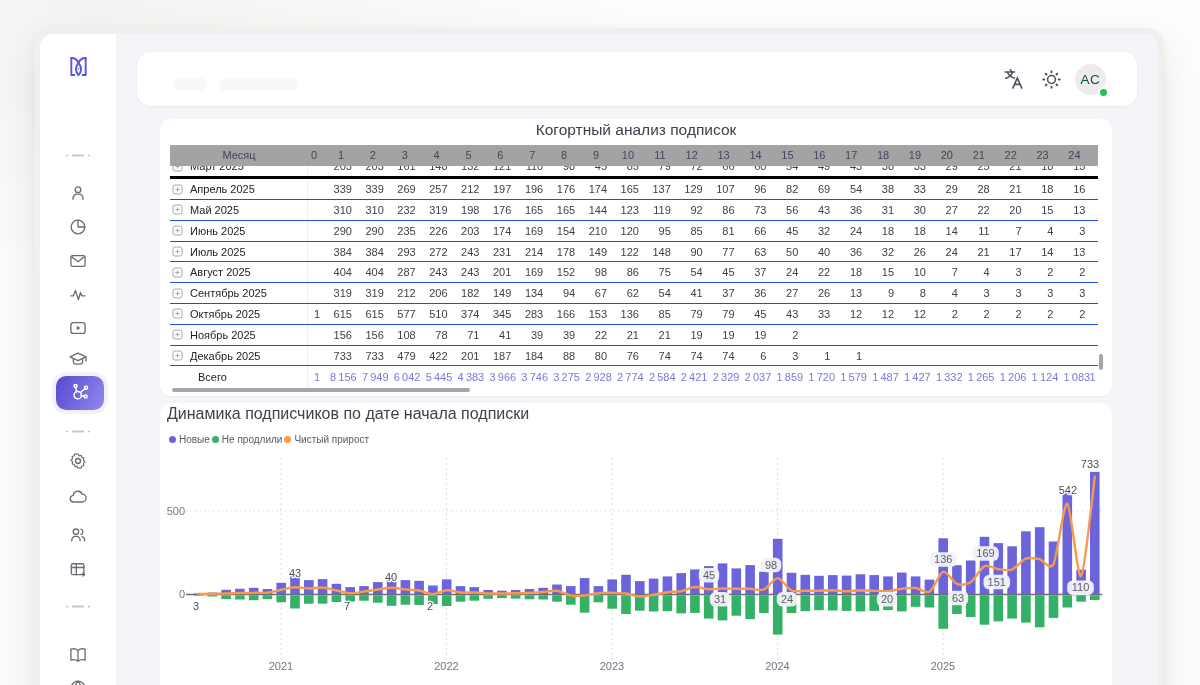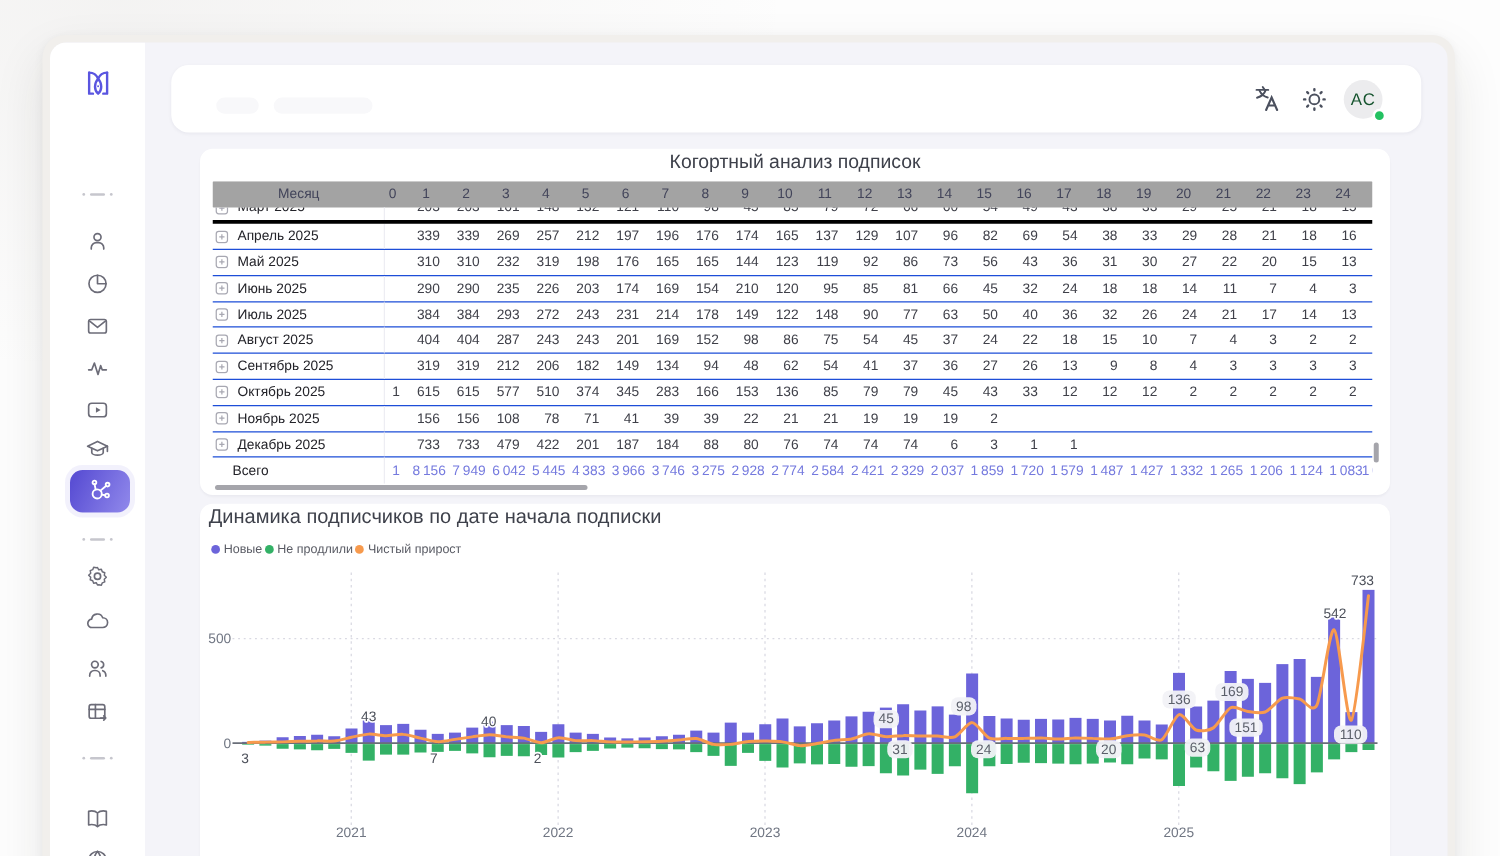--- a/index.html
+++ b/index.html
@@ -431,21 +431,21 @@
             </div>
             <div class="c0"></div>
             <div class="cc">319</div>
             <div class="cc">319</div>
             <div class="cc">212</div>
             <div class="cc">206</div>
             <div class="cc">182</div>
             <div class="cc">149</div>
             <div class="cc">134</div>
             <div class="cc">94</div>
-            <div class="cc">48</div>
+            <div class="cc">67</div>
             <div class="cc">62</div>
             <div class="cc">54</div>
             <div class="cc">41</div>
             <div class="cc">37</div>
             <div class="cc">36</div>
             <div class="cc">27</div>
             <div class="cc">26</div>
             <div class="cc">13</div>
             <div class="cc">9</div>
             <div class="cc">8</div>
@@ -556,21 +556,21 @@
             <div class="cc"></div>
             <div class="cc"></div>
             <div class="cc"></div>
             <div class="cc"></div>
             <div class="cc"></div>
             <div class="cc"></div>
             <div class="cc"></div>
           </div>
           <div class="tr total">
             <div class="cm">
-              <span style="margin-left:16px">Всего</span>
+              <span style="margin-left:28px">Всего</span>
             </div>
             <div class="c0">1</div>
             <div class="cc">8 156</div>
             <div class="cc">7 949</div>
             <div class="cc">6 042</div>
             <div class="cc">5 445</div>
             <div class="cc">4 383</div>
             <div class="cc">3 966</div>
             <div class="cc">3 746</div>
             <div class="cc">3 275</div>

